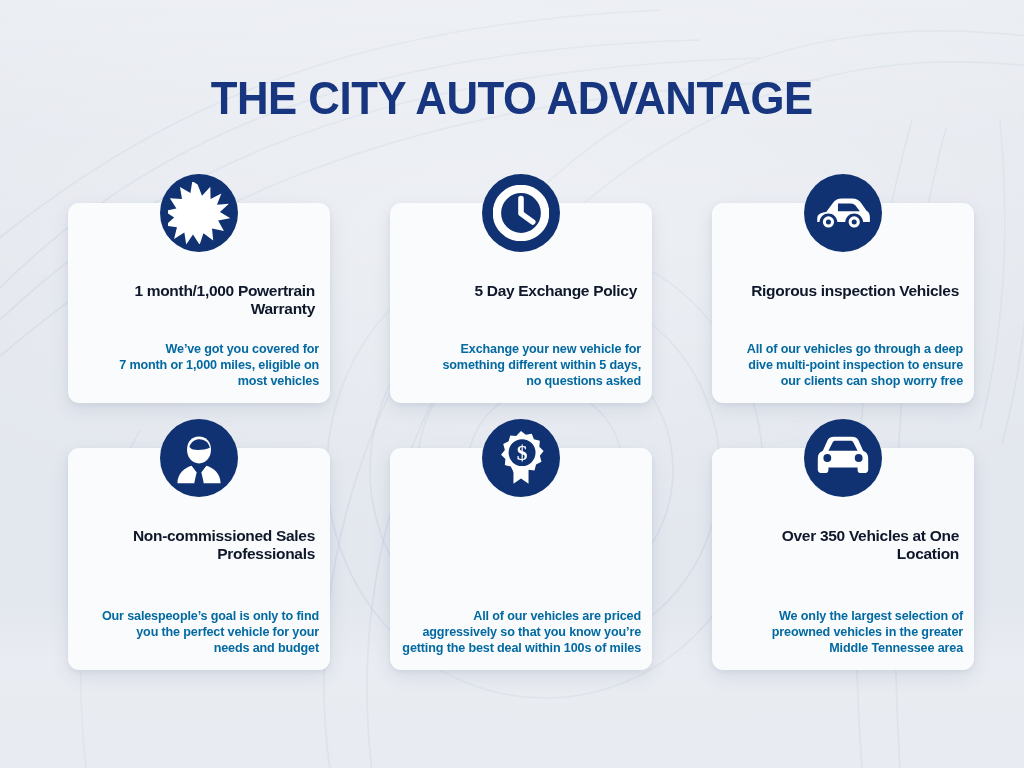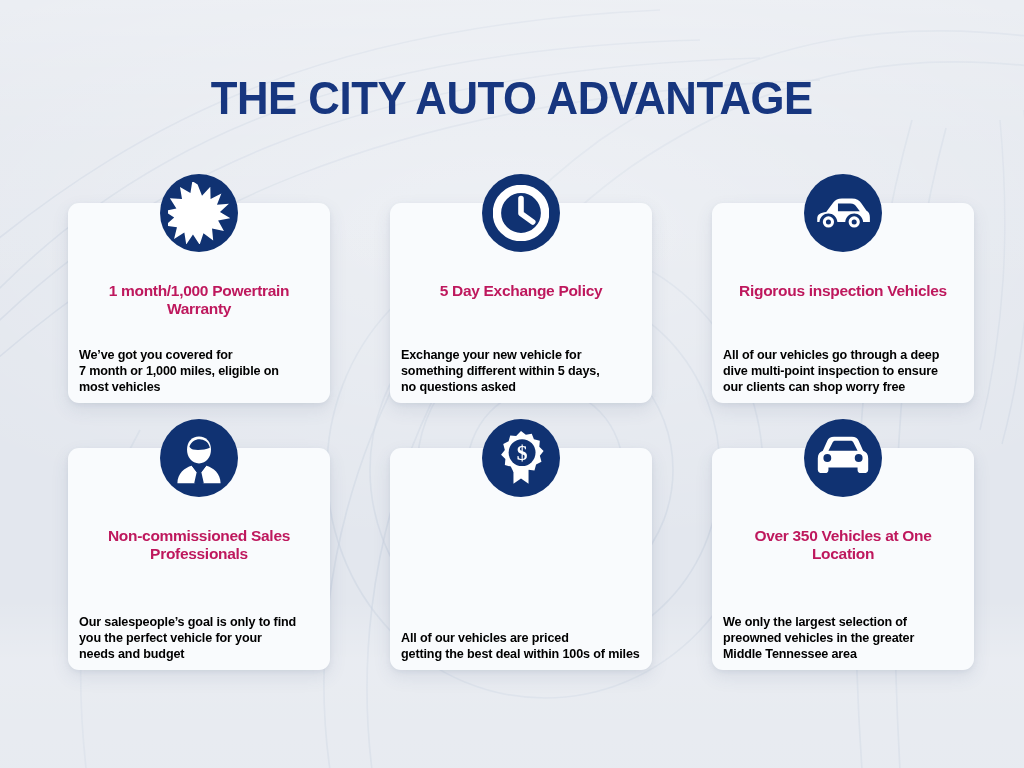--- a/index.html
+++ b/index.html
@@ -107,40 +107,40 @@
     background:#103272;
     display:flex;
     align-items:center;
     justify-content:center;
   }
   .icon-badge svg { display:block; }
 
   .card-heading {
     margin-top:79px;
     width:232px;
-    text-align:center;
+    text-align:right;
     font-family:"Liberation Sans", sans-serif;
     font-weight:bold;
     font-size:15.5px;
     line-height:1.18;
     letter-spacing:-0.3px;
-    color:#be185d;
+    color:#0f172a;
   }
 
   .card-body {
     position:absolute;
     left:11px; right:11px;
-    bottom:8px;
-    text-align:left;
+    bottom:14px;
+    text-align:right;
     font-family:"Liberation Sans", sans-serif;
     font-weight:bold;
     font-size:12.6px;
     line-height:1.28;
     letter-spacing:-0.15px;
-    color:#000000;
+    color:#0369a1;
   }
   .card-body .ln { display:block; }
 </style>
 </head>
 <body>
 
 <svg id="bg-art" viewBox="0 0 1024 768" preserveAspectRatio="none" aria-hidden="true">
   <g fill="none" stroke="#c9d2e0" stroke-width="1.6" opacity="0.55">
     <path d="M-40 330 C 120 150, 330 50, 700 40"></path>
     <path d="M-40 360 C 130 180, 350 70, 760 58"></path>
@@ -275,20 +275,21 @@
             <path fill="#ffffff" d="M50 2 L59 9 L70 7 L74 17 L85 20 L84 31 L92 39
                      L85 48 L88 59 L78 64 L75 75 L64 74 L56 81 L47 75 L36 78
                      L31 68 L20 65 L21 54 L13 46 L20 37 L17 26 L27 21 L30 10
                      L41 11 Z"></path>
             <circle cx="52" cy="42" r="25" fill="#103272"></circle>
             <text x="52" y="56" text-anchor="middle" fill="#ffffff" font-family="Liberation Serif, serif" font-size="40" font-weight="bold">$</text>
           </svg>
         </div>
         <div class="card-body">
           <span class="ln">All of our vehicles are priced</span>
+          <span class="ln">aggressively so that you know you’re</span>
           <span class="ln">getting the best deal within 100s of miles</span>
         </div>
       </div>
 
       <div class="card tall">
         <div class="icon-badge">
           <svg width="56" height="56" viewBox="0 0 100 78" aria-hidden="true">
             <path fill="#ffffff" d="M22 8 C24 3 28 1 34 1 L66 1 C72 1 76 3 78 8 L86 26
                      C92 28 95 33 95 40 L95 60 C95 64 92 66 88 66 L82 66
                      C78 66 76 64 76 60 L76 56 L24 56 L24 60 C24 64 22 66 18 66

